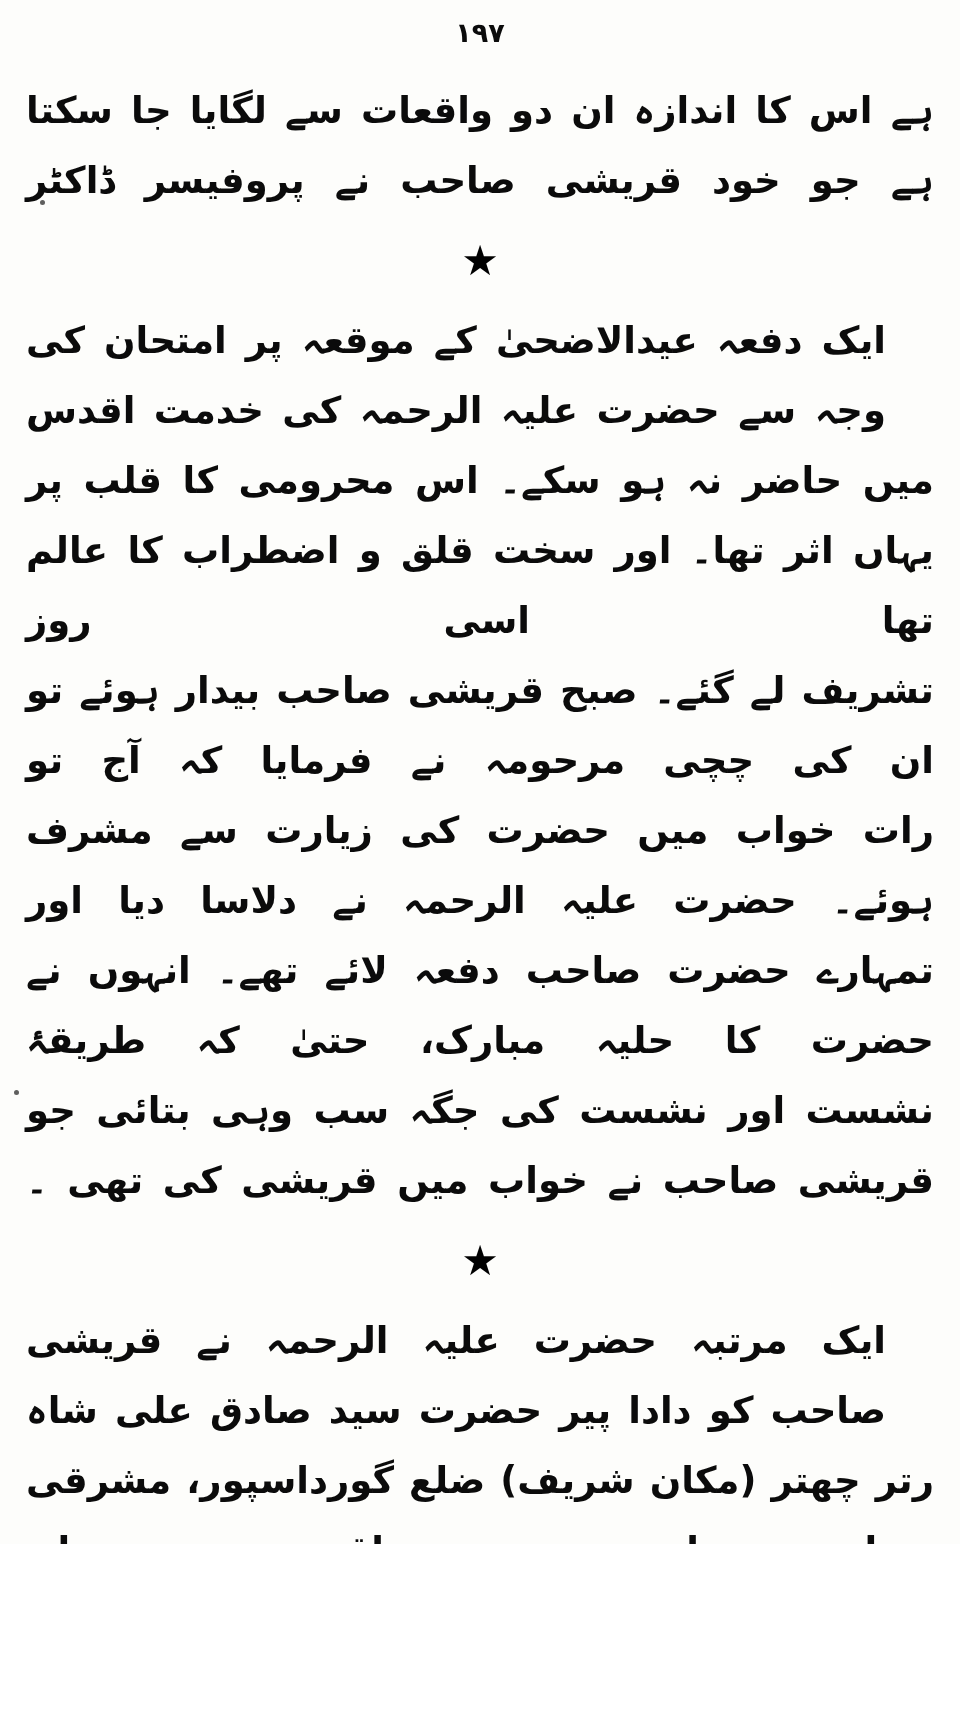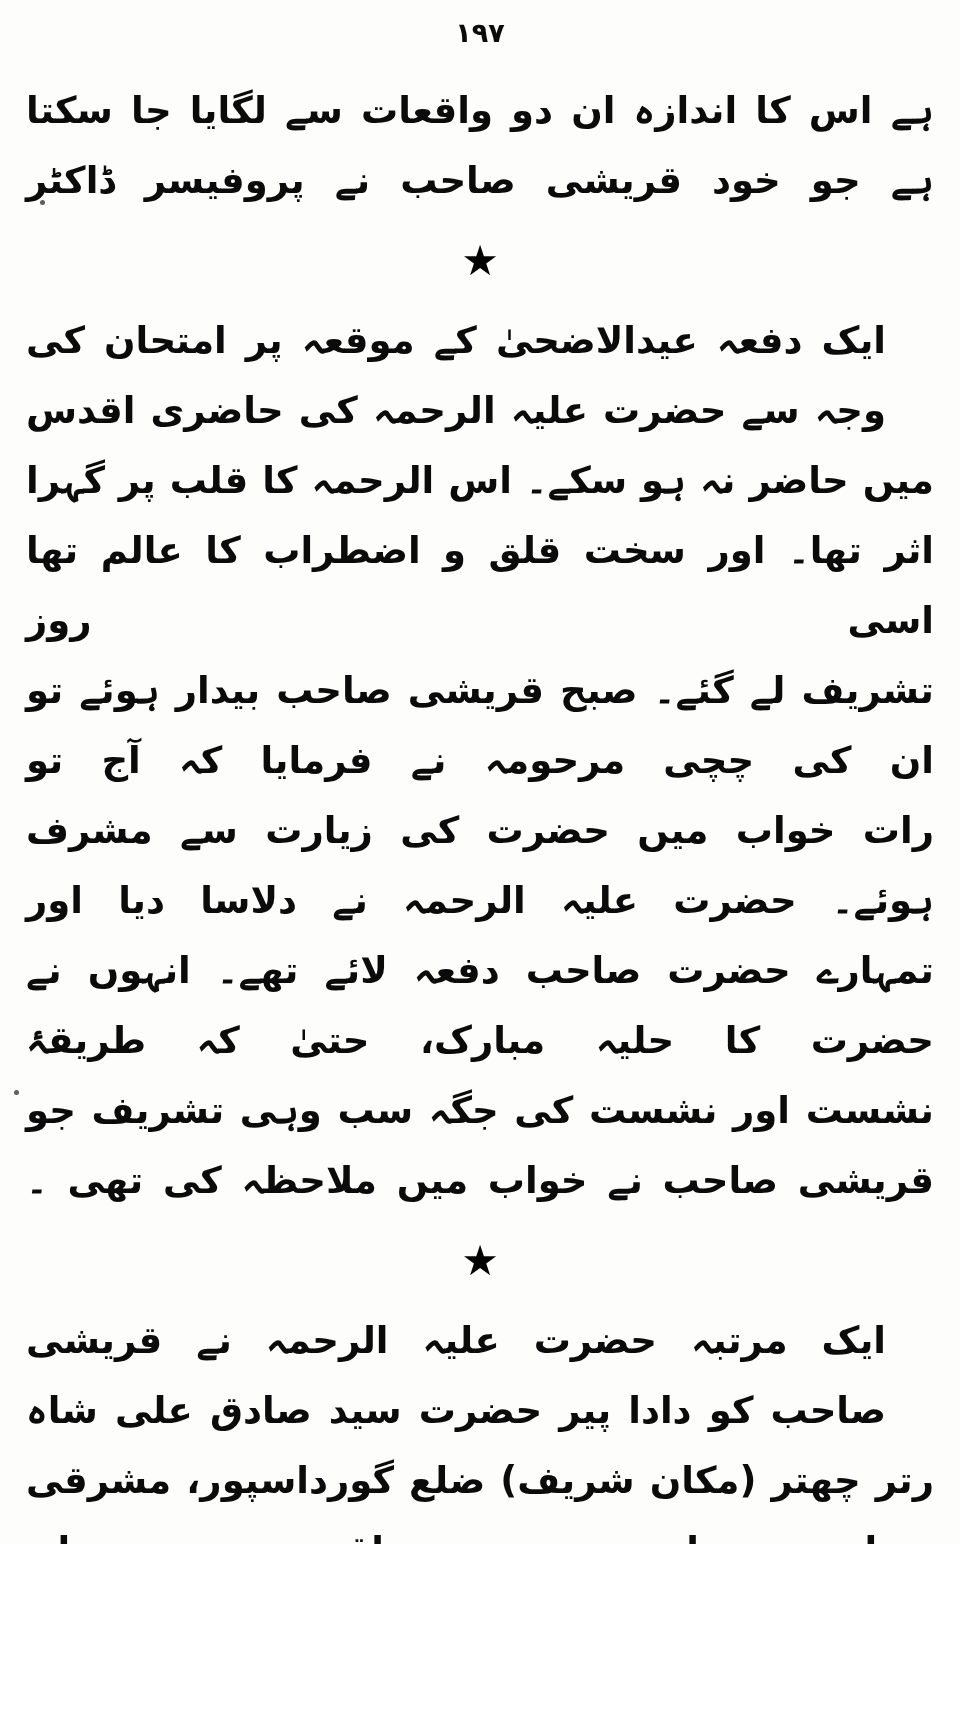--- a/index.html
+++ b/index.html
@@ -71,26 +71,26 @@
 <body>
 
 <div class="page">
   <div class="page-number">۱۹۷</div>
   <main class="page-body">
       <div class="paragraph">
         <div class="line justify">ہے اس کا اندازہ ان دو واقعات سے لگایا جا سکتا ہے جو خود قریشی صاحب نے پروفیسر ڈاکٹر</div>
       </div>
       <div class="separator"><span>★</span></div>
       <div class="paragraph">
-        <div class="line justify indent">ایک دفعہ عیدالاضحیٰ کے موقعہ پر امتحان کی وجہ سے حضرت علیہ الرحمہ کی حاضری اقدس</div>
-        <div class="line justify">میں حاضر نہ ہو سکے۔ اس الرحمہ کا قلب پر گہرا اثر تھا۔ اور سخت قلق و اضطراب کا عالم تھا اسی روز</div>
+        <div class="line justify indent">ایک دفعہ عیدالاضحیٰ کے موقعہ پر امتحان کی وجہ سے حضرت علیہ الرحمہ کی خدمت اقدس</div>
+        <div class="line justify">میں حاضر نہ ہو سکے۔ اس محرومی کا قلب پر یہاں اثر تھا۔ اور سخت قلق و اضطراب کا عالم تھا اسی روز</div>
         <div class="line justify">تشریف لے گئے۔ صبح قریشی صاحب بیدار ہوئے تو ان کی چچی مرحومہ نے فرمایا کہ آج تو</div>
         <div class="line justify">رات خواب میں حضرت کی زیارت سے مشرف ہوئے۔ حضرت علیہ الرحمہ نے دلاسا دیا اور</div>
         <div class="line justify">تمہارے حضرت صاحب دفعہ لائے تھے۔ انہوں نے حضرت کا حلیہ مبارک، حتیٰ کہ طریقۂ</div>
-        <div class="line justify">نشست اور نشست کی جگہ سب وہی تشریف جو قریشی صاحب نے خواب میں ملاحظہ کی تھی ۔</div>
+        <div class="line justify">نشست اور نشست کی جگہ سب وہی بتائی جو قریشی صاحب نے خواب میں قریشی کی تھی ۔</div>
       </div>
       <div class="separator"><span>★</span></div>
       <div class="paragraph">
         <div class="line justify indent">ایک مرتبہ حضرت علیہ الرحمہ نے قریشی صاحب کو دادا پیر حضرت سید صادق علی شاہ</div>
         <div class="line justify">رتر چھتر (مکان شریف) ضلع گورداسپور، مشرقی پنجاب، بھارت میں واقع ہے۔ یہاں</div>
       </div>
     </main>
   <span class="speck" style="left:40px; top:200px;"></span>
   <span class="speck" style="left:14px; top:1090px;"></span>
 </div>

